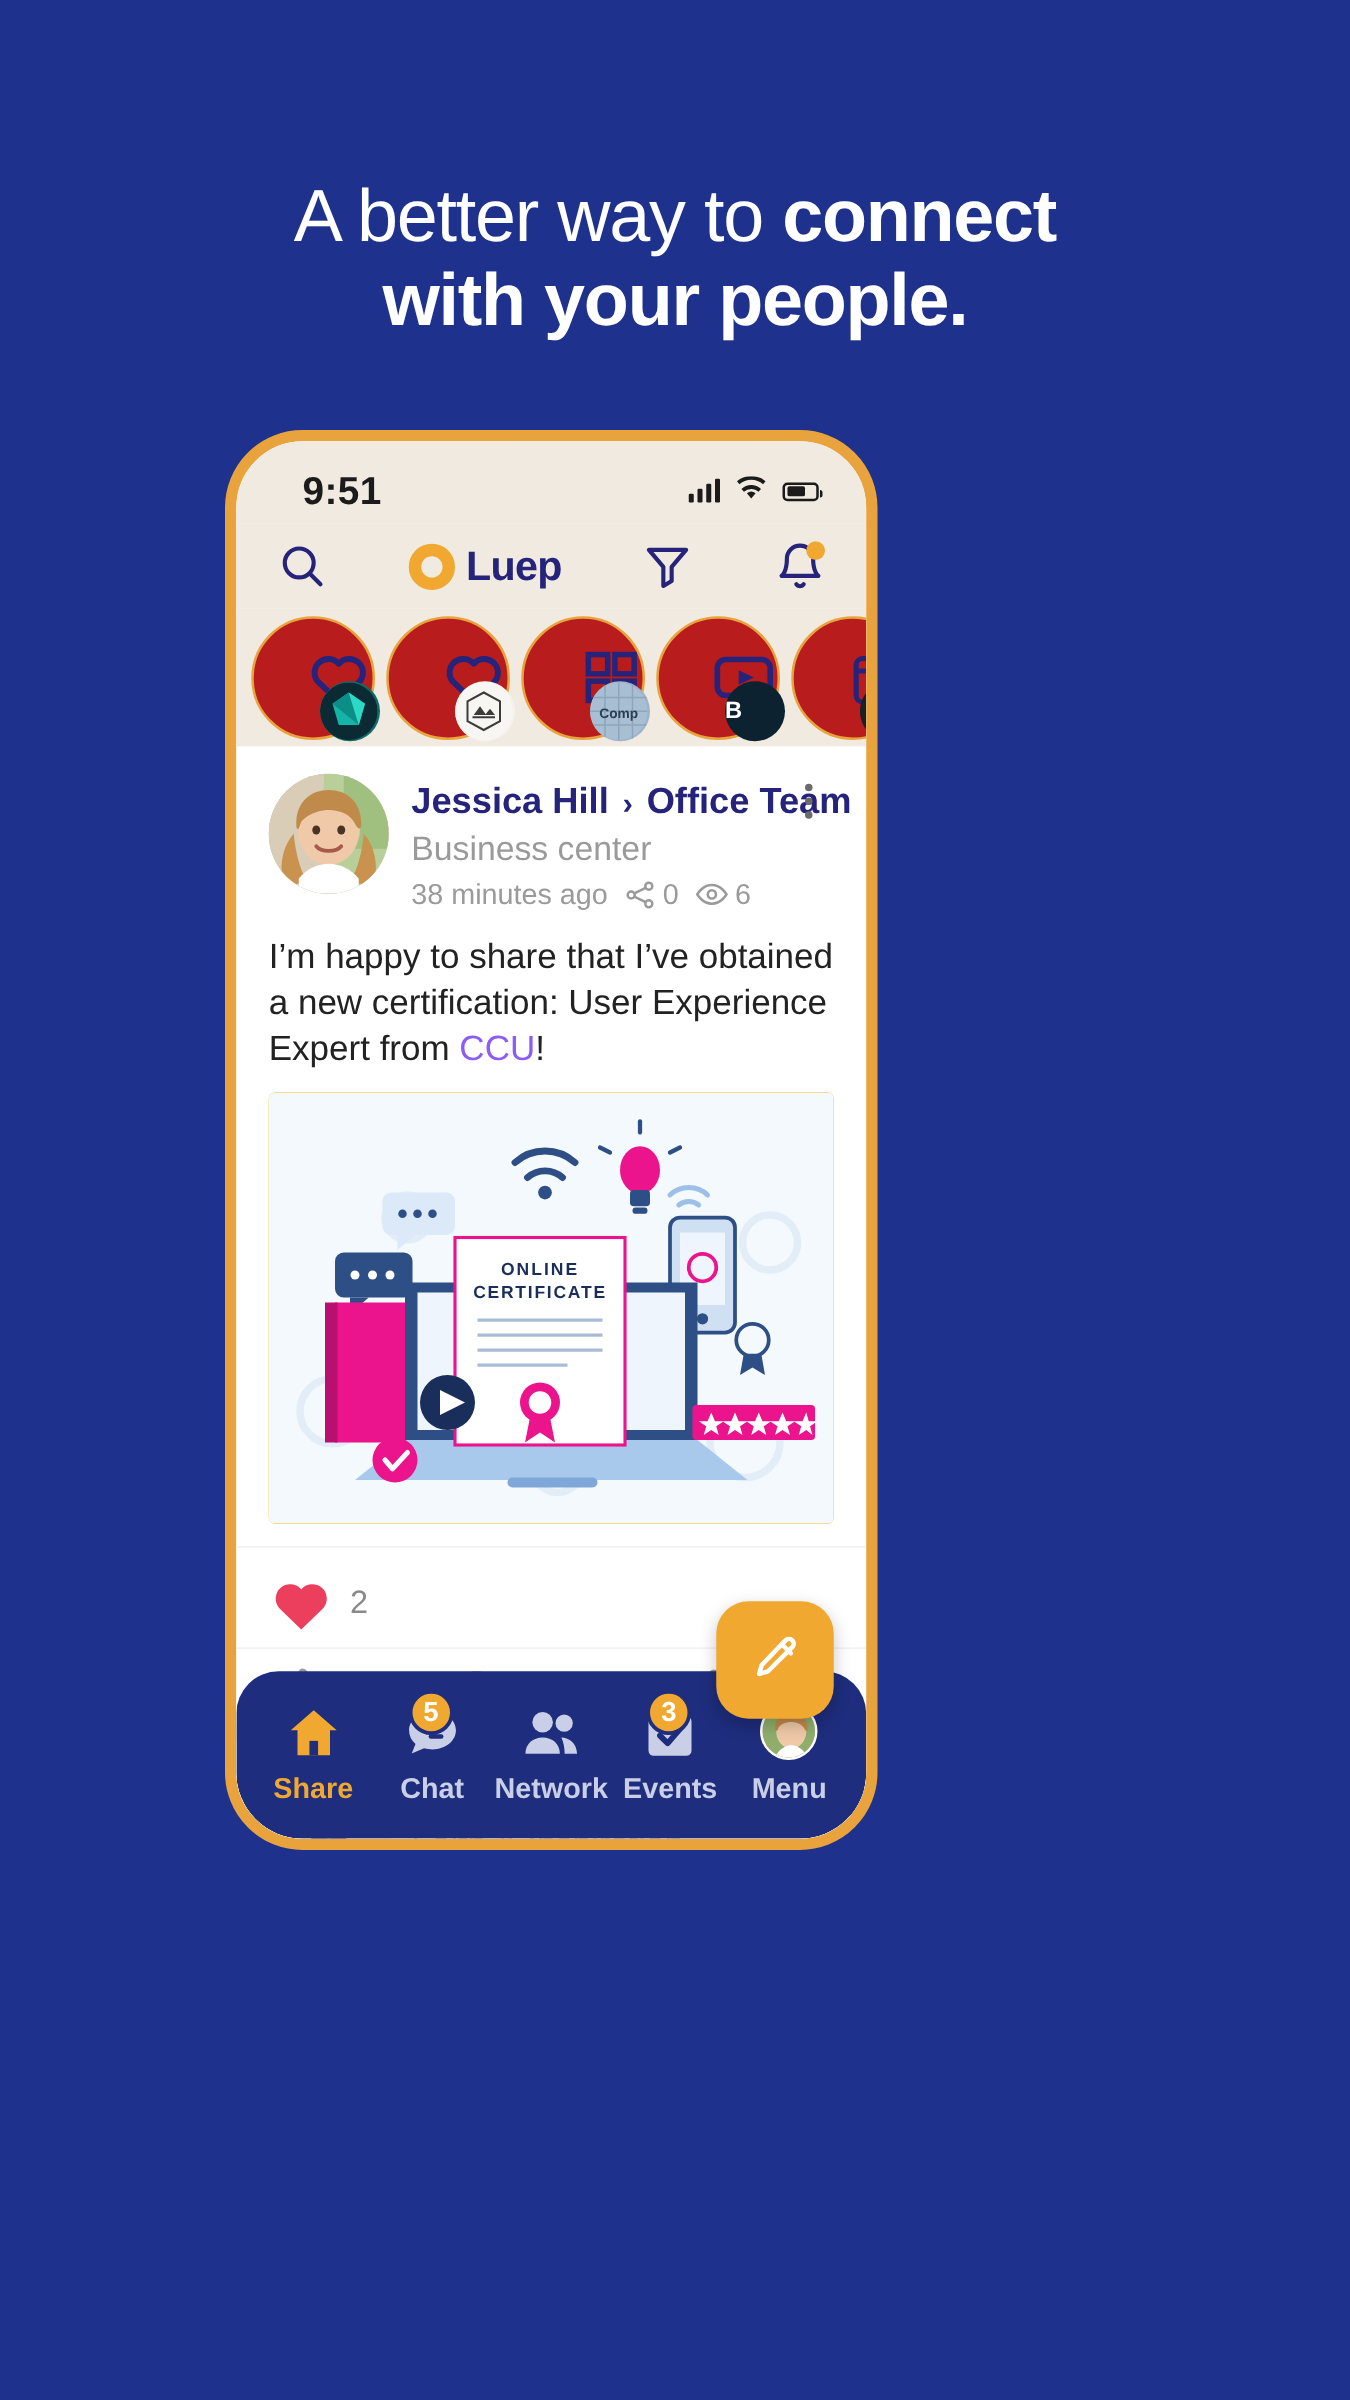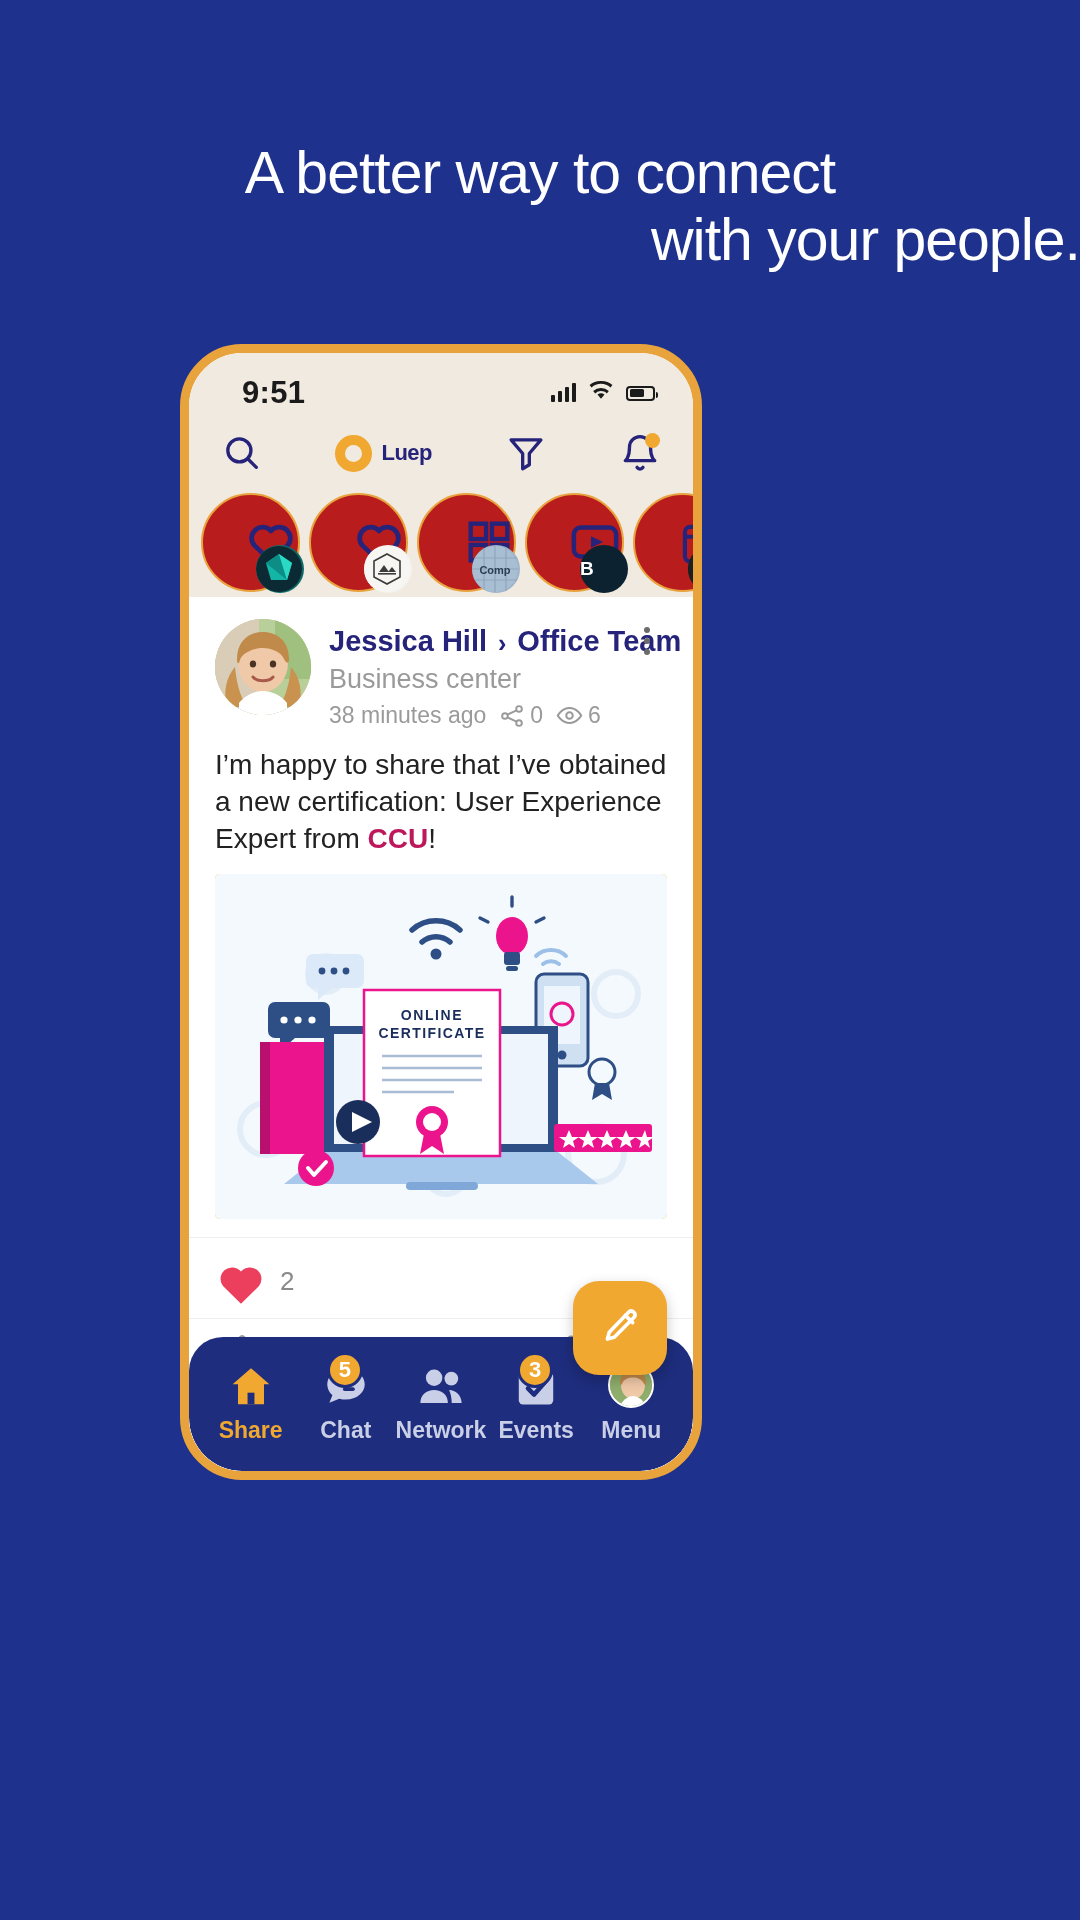--- a/index.html
+++ b/index.html
@@ -11,21 +11,21 @@
     position:relative;
   }
 
   
   .headline{
     position:absolute; top:140px; left:0; width:1080px;
     text-align:center; color:#ffffff;
     font-size:59px; line-height:1.14; letter-spacing:-1px;
     font-weight:400;
   }
-  .headline b{ font-weight:400;text-align:right; }
+  .headline b{ font-weight:700; }
   .headline .l2{ display:block; }
 
   
   .phone{
     position:absolute; left:180px; top:344px;
     width:522px; height:1136px;
     border:9px solid #e8a33d;
     border-radius:62px;
     background:#f0eae0;
     overflow:hidden;
@@ -60,21 +60,21 @@
   .appnav{
     background:#f0eae0; flex:0 0 auto;
     height:68px; display:flex; align-items:center;
     padding:0 32px; justify-content:space-between;
   }
   .brand{ display:flex; align-items:center; gap:9px; }
   .brand-ring{
     width:37px;height:37px;border-radius:50%;
     border:10px solid #f0a830; box-sizing:border-box;
   }
-  .brand-name{ font-size:22px;font-weight:800;color:#26237a;letter-spacing:-0.5px;}
+  .brand-name{ font-size:33px;font-weight:800;color:#26237a;letter-spacing:-0.5px;}
   .navic{ width:42px;height:42px;position:relative; flex:0 0 auto;}
 
   
   .stories{
     background:#f0eae0; flex:0 0 auto;
     height:110px; display:flex; align-items:center;
     padding-left:12px; gap:9px; overflow:hidden;
   }
   .story{ position:relative; flex:0 0 auto; width:99px; height:99px;}
   .story-ring{
@@ -105,21 +105,21 @@
   .ptitle .chev{ font-size:25px;font-weight:800;color:#26237a;}
   .psub{ font-size:27px;color:#9a9a9a;margin-top:6px;}
   .pmeta{ display:flex;align-items:center;gap:13px;font-size:23px;color:#9a9a9a;margin-top:7px;}
   .pmeta .mi{display:flex;align-items:center;gap:5px;}
   .kebab{ width:40px;flex:0 0 auto;display:flex;flex-direction:column;align-items:center;justify-content:flex-start;gap:5px;padding-top:8px;}
   .kebab span{width:6px;height:6px;border-radius:50%;background:#6b6b6b;display:block;}
 
   .post-text{
     padding:8px 26px 0 26px;font-size:28px;line-height:1.32;color:#222;
   }
-  .post-text b{color:#be185d;font-weight:700;}
+  .post-text b{color:#8b5cf6;font-weight:400;}
 
   .post-img{
     margin:16px 26px 0 26px;height:345px;border-radius:5px;
     background:#eab308; position:relative;overflow:hidden;
   }
 
   .react-row{
     display:flex;align-items:center;gap:13px;
     padding:20px 26px 12px 26px;border-top:1px solid #eee;margin-top:18px;
   }

